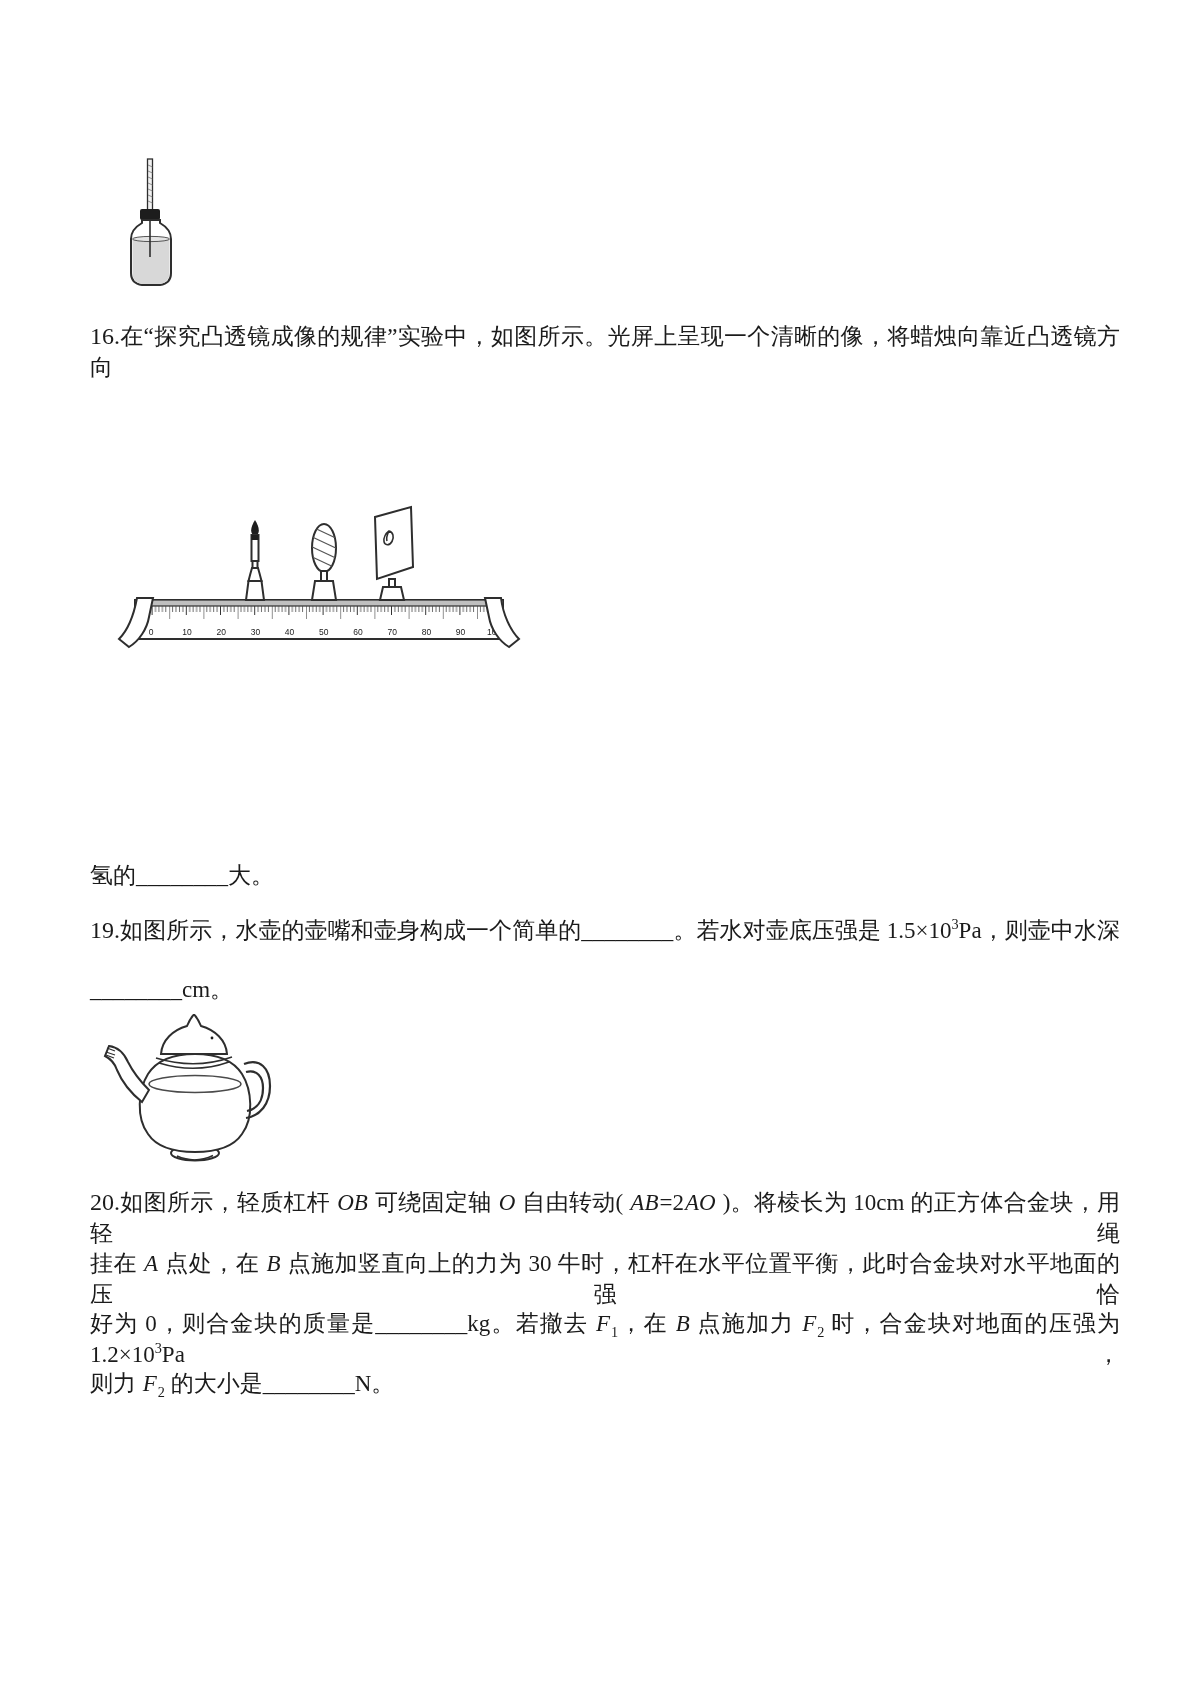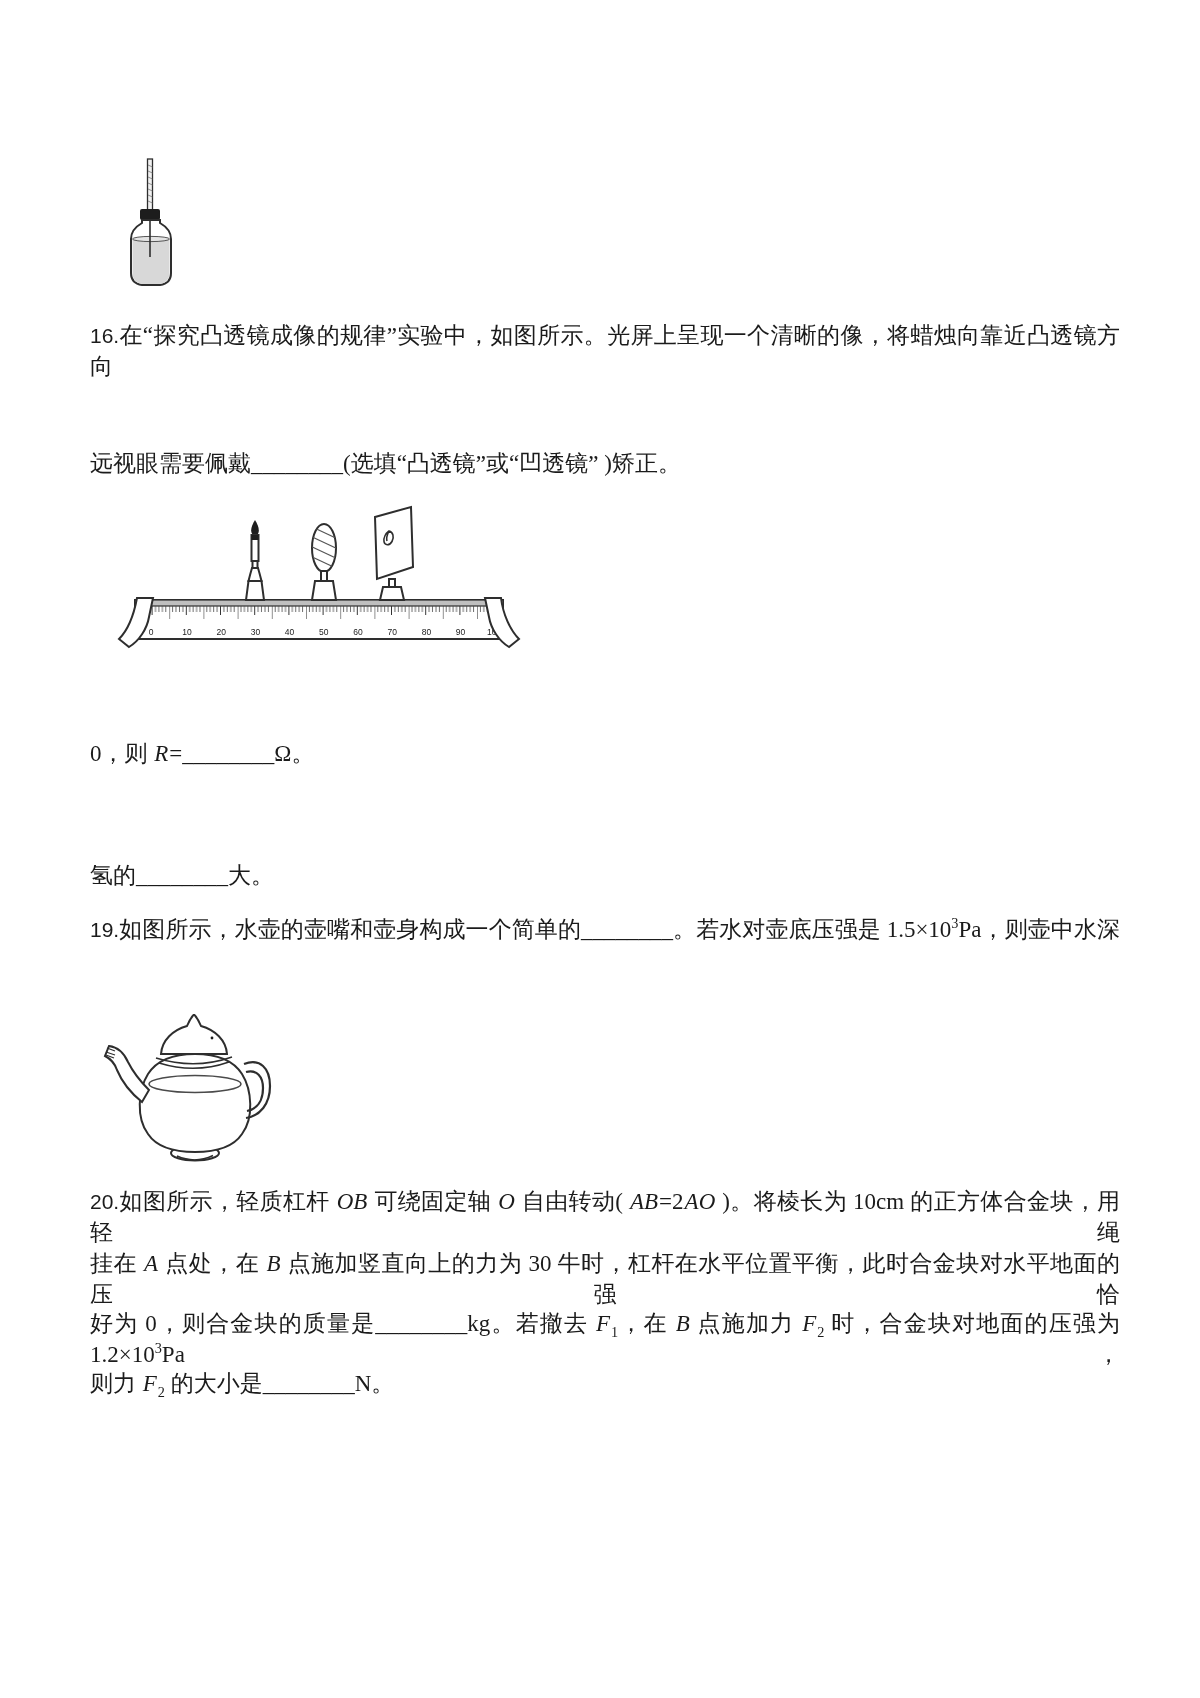--- a/index.html
+++ b/index.html
@@ -7,21 +7,21 @@
     position:relative; width:1200px; height:1698px;
     background:#ffffff; margin:0 auto; overflow:hidden;
     font-family:"Liberation Serif","DejaVu Serif",serif;
   }
   .line {
     position:absolute; left:90px; width:1030px;
     font-size:23px; line-height:1.35; color:#1b1b1b;
     font-family:"Liberation Serif","DejaVu Serif",serif;
   }
   .line.fill { text-align:justify; text-align-last:justify; }
-  .qnum { font-family:Liberation Sans, sans-serif; font-size:21px; }
+  .qnum { font-family:Liberation Serif, serif; font-size:24px; }
   i.var { font-style:italic; padding:0 1px; font-family:"Liberation Serif","DejaVu Serif",serif; }
   .line sup { font-size:0.62em; line-height:0; }
   .line sub { font-size:0.62em; line-height:0; }
   .fig { position:absolute; }
   .sk  { fill:#ffffff; stroke:#2e2e2e; stroke-width:2; }
   .skthin { fill:none; stroke:#2e2e2e; stroke-width:1.5; }
   .dark { fill:#1d1d1d; stroke:none; }
   .ruler-num { font:8.5px "Liberation Sans","DejaVu Sans",sans-serif; fill:#222; text-anchor:middle; }
 </style>
 </head>
@@ -41,21 +41,20 @@
       <line x1="26" y1="44" x2="30.5" y2="46" stroke="#777" stroke-width="0.8"></line>
     </g>
     <rect x="18" y="52" width="20" height="11" rx="2" class="dark"></rect>
     <path class="sk" stroke-width="1.6" d="M20,63 L20,66 C13,70 9,75 9,82 L9,116 C9,123 13,127 20,128 L38,128 C45,127 49,123 49,116 L49,82 C49,75 45,70 38,66 L38,63 Z"></path>
     <path fill="#d8d8d8" d="M10.5,82 L47.5,82 L47.5,116 C47.5,122 44,126 38,127 L20,127 C14,126 10.5,122 10.5,116 Z"></path>
     <ellipse cx="29" cy="82" rx="18.5" ry="2.6" fill="#e4e4e4" stroke="#555" stroke-width="1"></ellipse>
     <line x1="28" y1="63" x2="28" y2="100" stroke="#2e2e2e" stroke-width="1.6"></line>
   </svg>
 
   <div class="line fill" style="top:320px"><span class="qnum">16.</span>在“探究凸透镜成像的规律”实验中，如图所示。光屏上呈现一个清晰的像，将蜡烛向靠近凸透镜方向</div>
-  <div class="line" style="top:448px">远视眼需要佩戴________(选填“凸透镜”或“凹透镜” )矫正。</div>
 
   <svg class="fig" style="left:105px;top:505px" width="420" height="160" viewBox="0 0 420 160">
     <defs>
       <pattern id="ticks" x="30" y="101" width="34.2" height="13" patternUnits="userSpaceOnUse">
         <line x1="0" y1="0" x2="0" y2="13" stroke="#333" stroke-width="1.1"></line>
         <line x1="17.1" y1="0" x2="17.1" y2="9" stroke="#333" stroke-width="1"></line>
         <line x1="3.4" y1="0" x2="3.4" y2="6" stroke="#444" stroke-width="0.8"></line>
         <line x1="6.8" y1="0" x2="6.8" y2="6" stroke="#444" stroke-width="0.8"></line>
         <line x1="10.3" y1="0" x2="10.3" y2="6" stroke="#444" stroke-width="0.8"></line>
         <line x1="13.7" y1="0" x2="13.7" y2="6" stroke="#444" stroke-width="0.8"></line>
@@ -114,25 +113,25 @@
       <path class="sk" stroke-width="2.2" d="M270,12 L306,2 L308,62 L272,74 Z"></path>
       <path fill="none" stroke="#2e2e2e" stroke-width="1.6" d="M284,26 C288,27 289.5,32 287,36.5 C284.5,41 279.5,40.5 279,36.5 C278.5,33 280.5,28.5 284,26 Z M284,26 C282,30 281,33 282,36"></path>
       <rect x="284" y="74" width="6" height="8" class="sk" stroke-width="1.4"></rect>
       <path class="sk" stroke-width="1.6" d="M278,82 L296,82 L299,95 L275,95 Z"></path>
     </g>
 
     <path class="sk" d="M32,93 L48,93 L44,112 C42,124 34,136 24,142 L14,134 C23,125 29,109 32,93 Z"></path>
     <path class="sk" d="M380,93 L396,93 C398,109 405,125 414,134 L404,142 C394,136 386,124 384,112 Z"></path>
   </svg>
 
-  <div class="line" style="top:738px">0，则 <i class="var">R</i>=________Ω。</div>
 
   <div class="line" style="top:860px">氢的________大。</div>
 
   <div class="line fill" style="top:914px"><span class="qnum">19.</span>如图所示，水壶的壶嘴和壶身构成一个简单的________。若水对壶底压强是 1.5×10<sup>3</sup>Pa，则壶中水深</div>
+  <div class="line" style="top:974px">________cm。</div>
 
   <svg class="fig" style="left:100px;top:1014px" width="175" height="150" viewBox="0 0 175 150">
     <ellipse cx="95" cy="139" rx="24" ry="7.5" class="sk"></ellipse>
     <path class="sk" stroke-width="2.4" d="M48,60 C38,76 36,104 48,120 C56,132 72,138 95,138 C118,138 134,132 142,120 C154,104 152,76 142,60 C133,46 115,40 95,40 C75,40 57,46 48,60 Z"></path>
     <path d="M77,142 Q95,150 113,141.5" class="skthin" stroke-width="1.3"></path>
     <ellipse cx="95" cy="70" rx="46" ry="8.5" fill="none" stroke="#4a4a4a" stroke-width="1.6"></ellipse>
     <path class="skthin" stroke-width="1.8" d="M56,44 Q95,56 132,43"></path>
     <path class="skthin" stroke-width="1" d="M59,49 Q95,60 129,48"></path>
     <path class="sk" stroke-width="2.4" d="M61,40 C62,26 73,16 87,12 C89,7 91,3.5 94,0.5 C97,3.5 99,7 101,12 C115,16 126,26 127,40 Z"></path>
     <circle cx="112" cy="24" r="1.4" class="dark"></circle>

